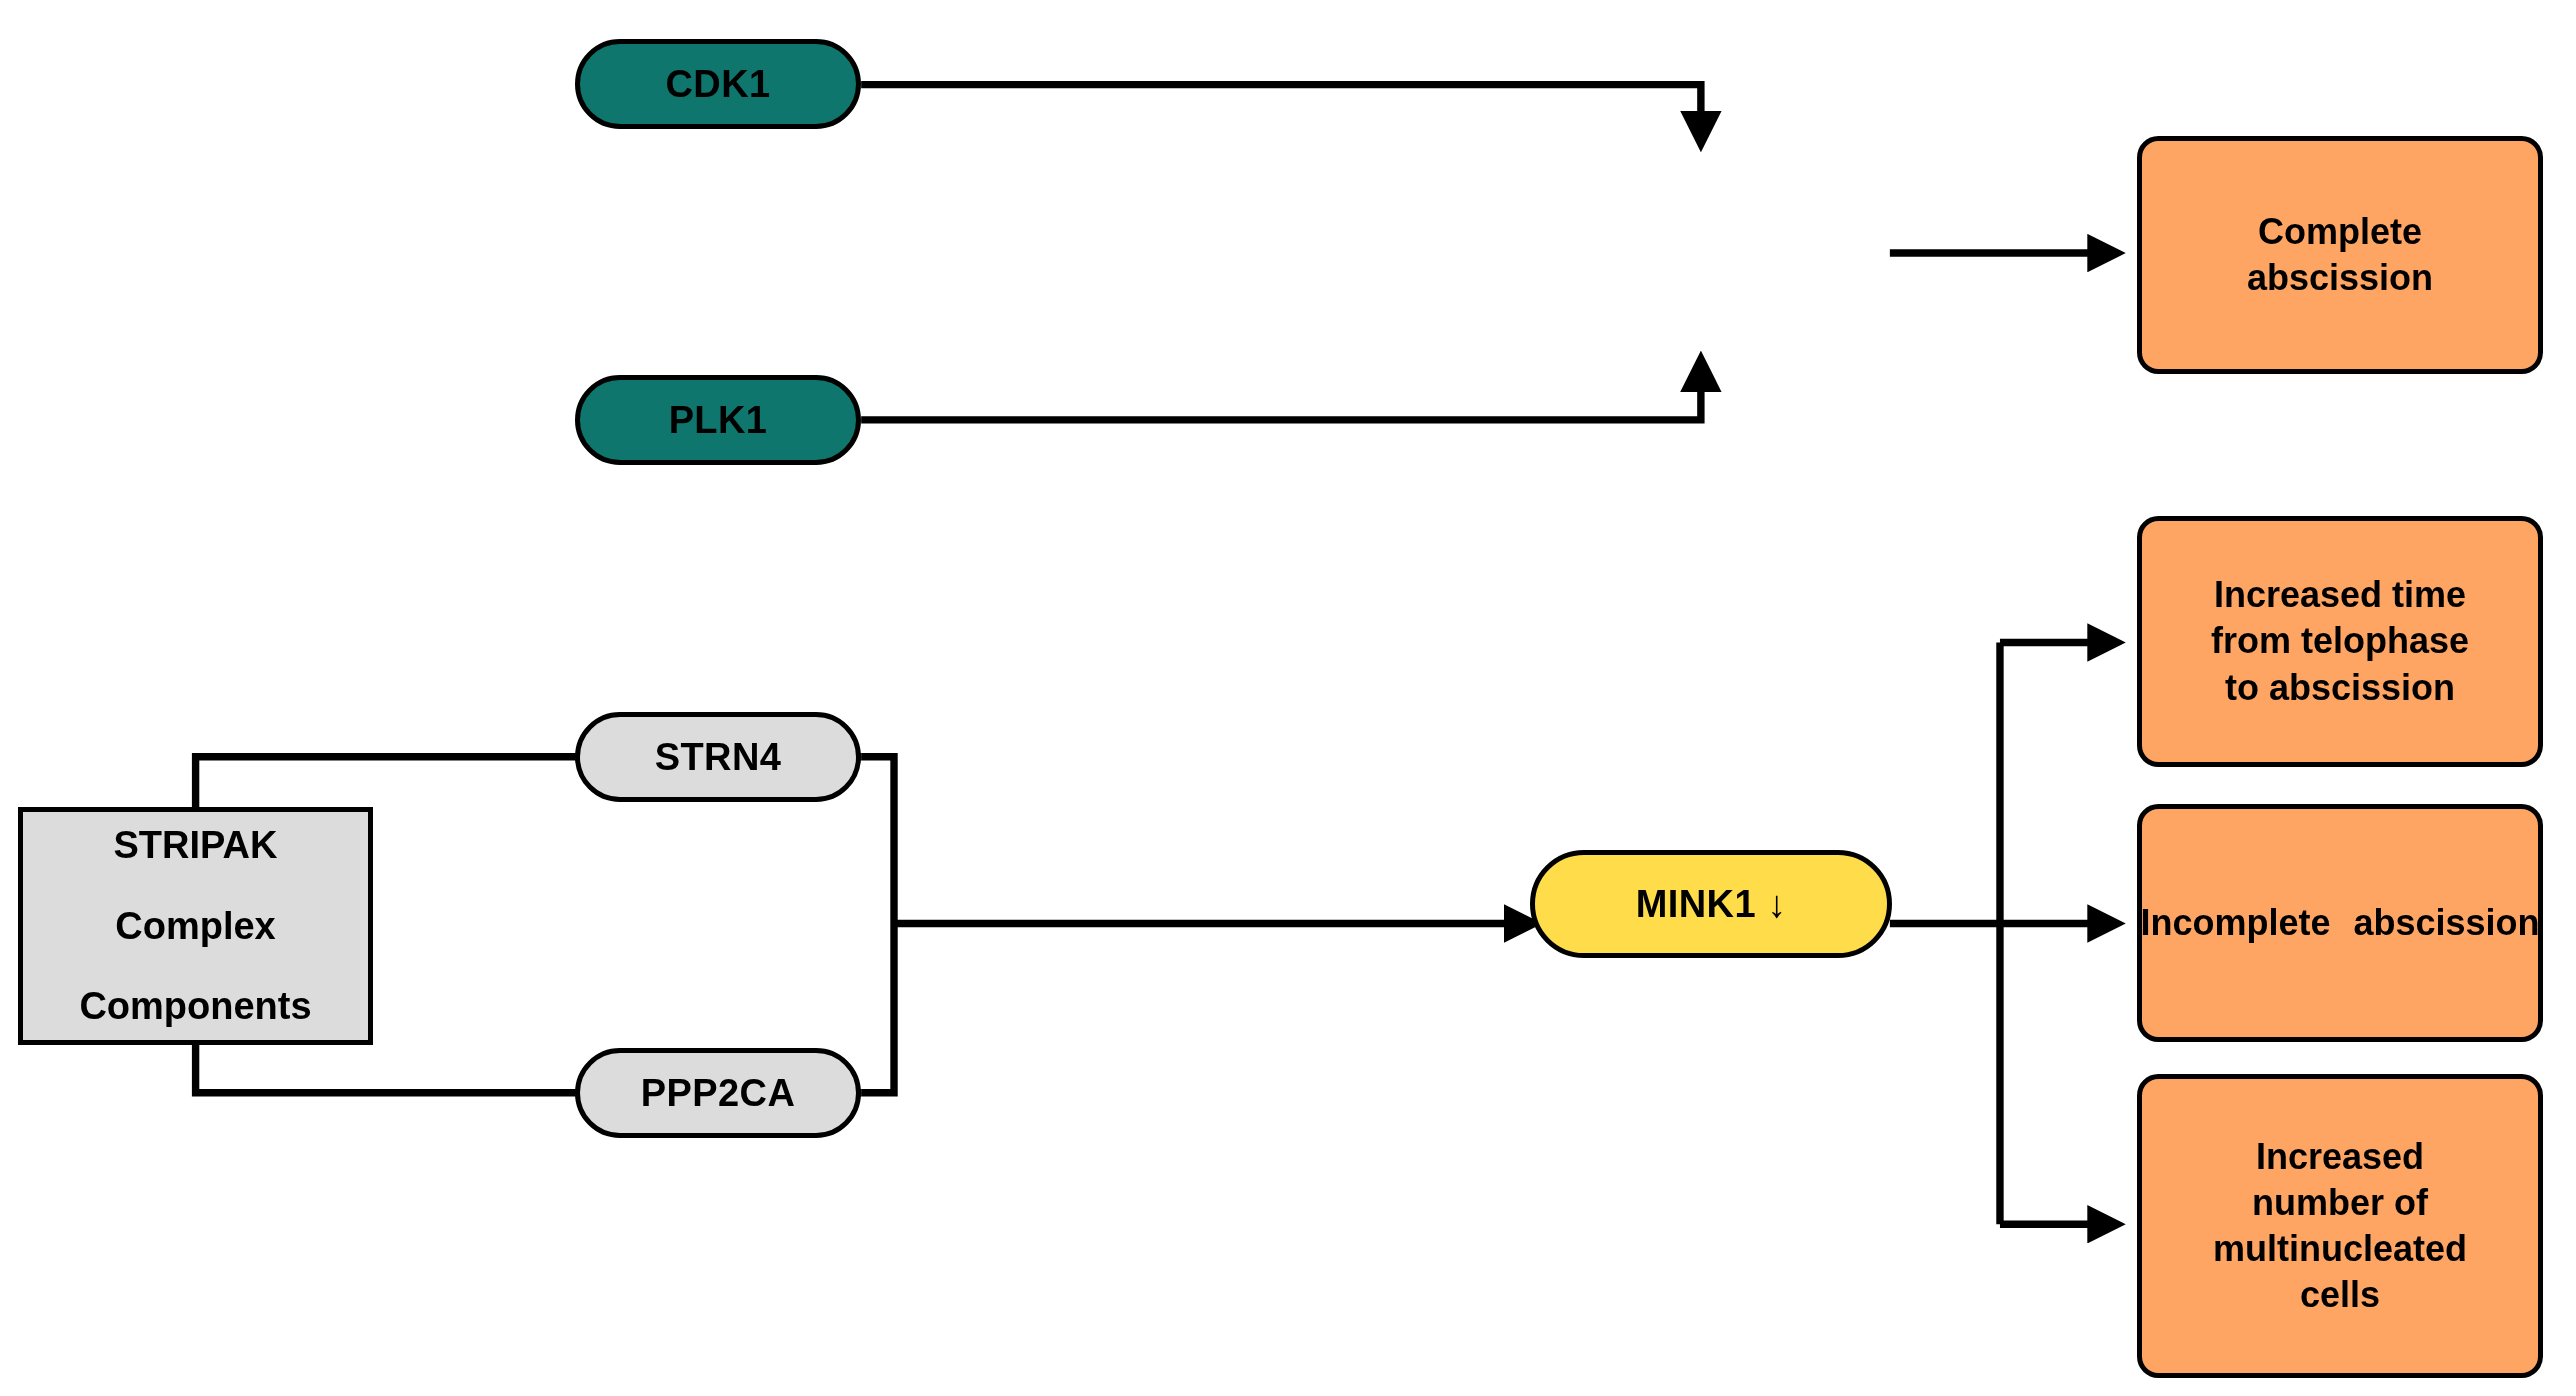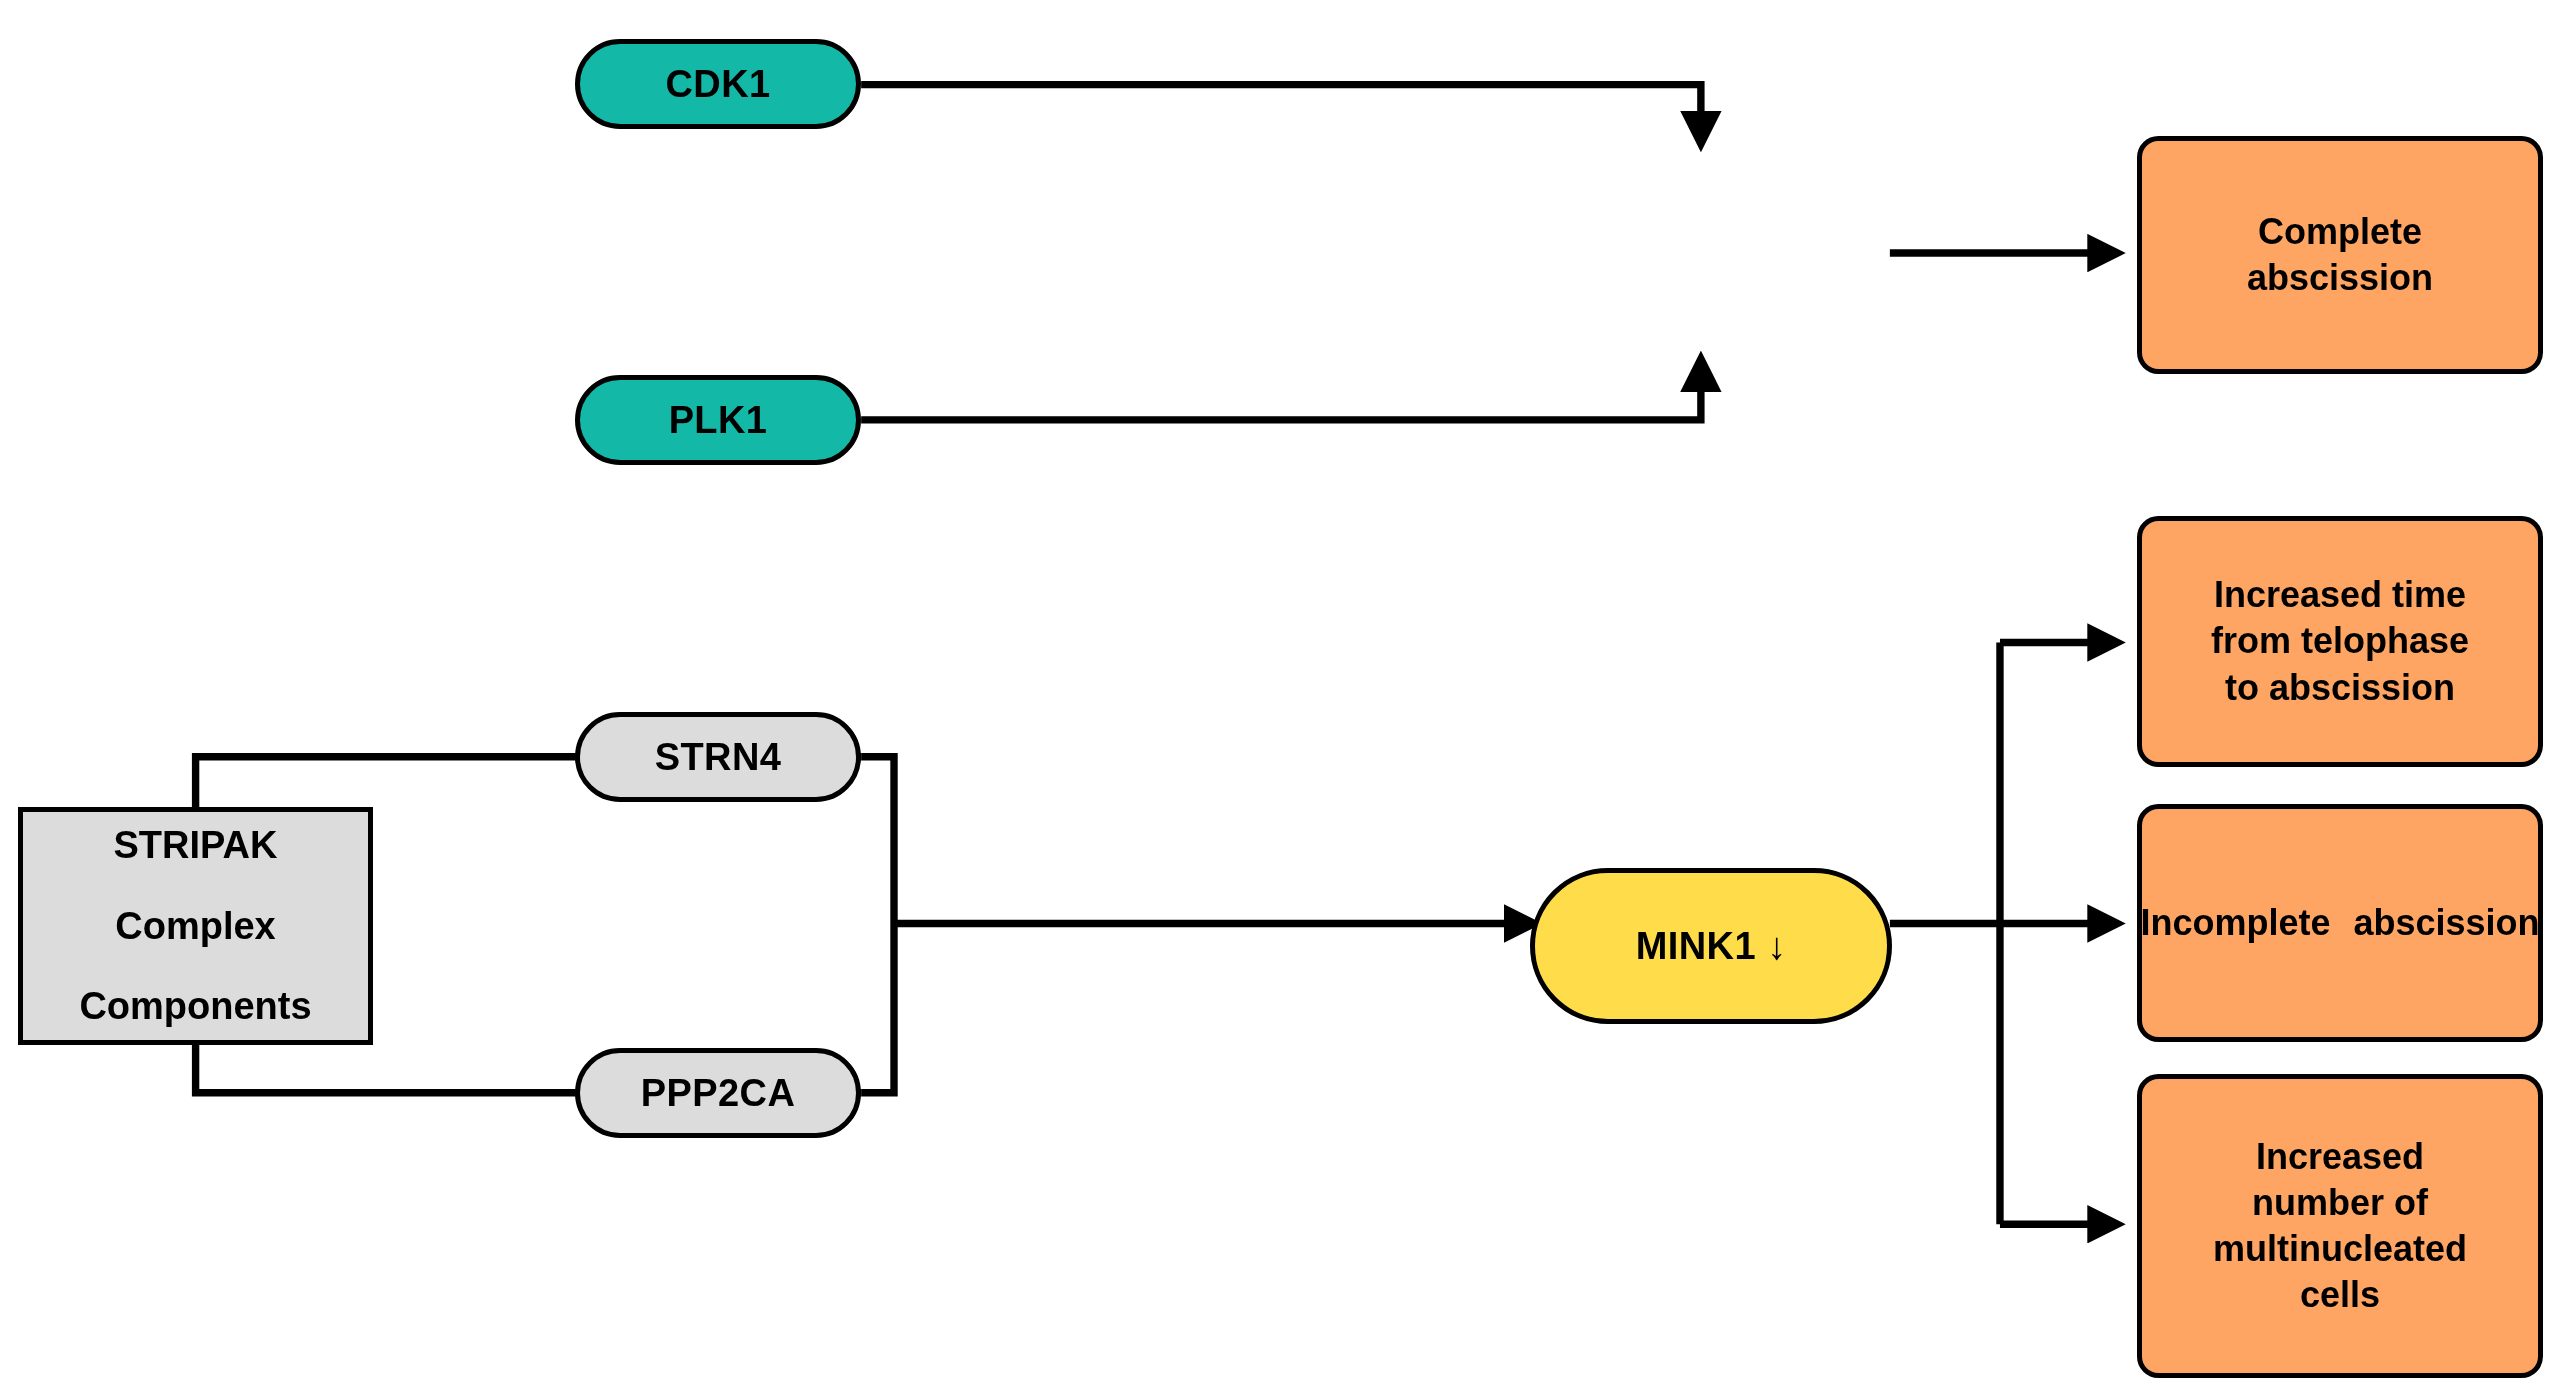--- a/index.html
+++ b/index.html
@@ -36,21 +36,21 @@
     justify-content: center;
     text-align: center;
     font-weight: bold;
     color: #000000;
     line-height: 1.28;
     z-index: 5;
   }
   .node-pill      { border-radius: 821px; }
   .node-round     { border-radius: 21.4px; }
   .node-rect      { border-radius: 0; }
-  .kinase  { background: #14b8a6; font-size: 38px; letter-spacing: 0.4px; }
+  .kinase  { background: #0f766e; font-size: 38px; letter-spacing: 0.4px; }
   .mink    { background: #FFDC4A; font-size: 38px; letter-spacing: 0.4px; }
   .outcome { background: #FFA563; font-size: 36px; }
   .stripak-node { background: #DCDCDC; font-size: 38px; letter-spacing: 0.4px; text-align: center; }
   .stripak-box  { background: #DCDCDC; font-size: 38px; border-width: 5px; gap: 32px; }
   .node span { display: block; padding: 0 11.5px; }
 </style>
 </head>
 <body>
 
 <div id="diagram-root">
@@ -116,21 +116,21 @@
   </div>
 
   <div class="node node-pill stripak-node" style="left:575px; top:712px; width:286px; height:90px;">
     <span>STRN4</span>
   </div>
 
   <div class="node node-pill stripak-node" style="left:575px; top:1048px; width:286px; height:90px;">
     <span>PPP2CA</span>
   </div>
 
-  <div class="node node-pill mink" style="left:1530px; top:868px; width:362px; height:156px;">
+  <div class="node node-pill mink" style="left:1530px; top:850px; width:362px; height:108px;">
     <span>MINK1 ↓</span>
   </div>
 
   <div class="node node-round outcome" style="left:2137px; top:516px; width:406px; height:251px; flex-direction:column;">
     <span>Increased time</span>
     <span>from telophase</span>
     <span>to abscission</span>
   </div>
 
   <div class="node node-round outcome" style="left:2137px; top:804px; width:406px; height:238px; flex-direction:row;">

